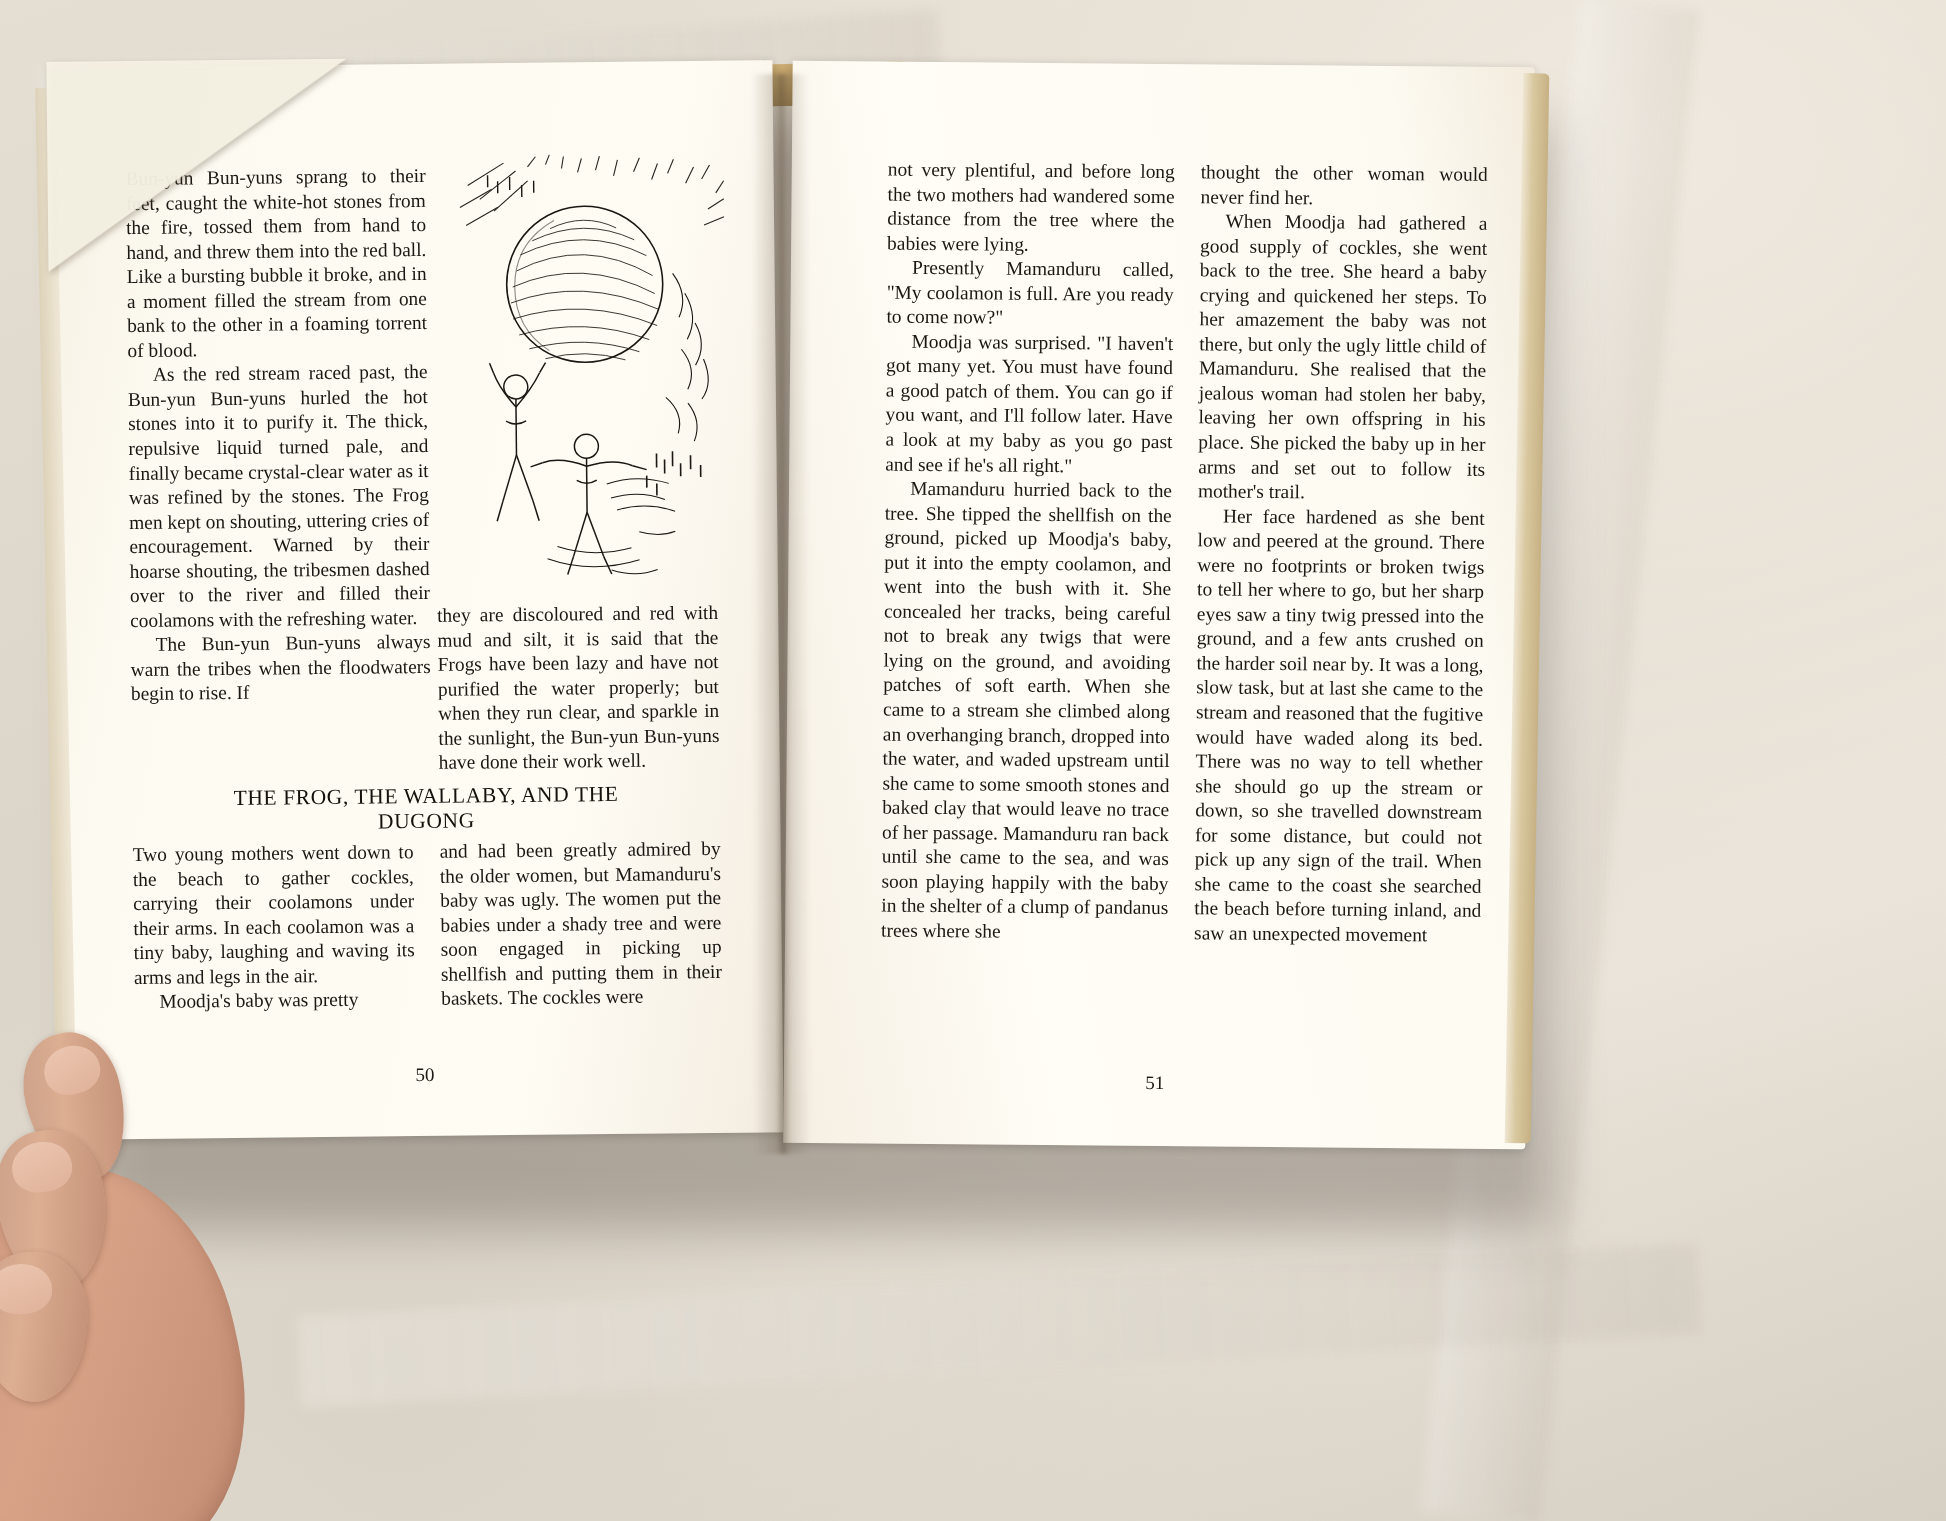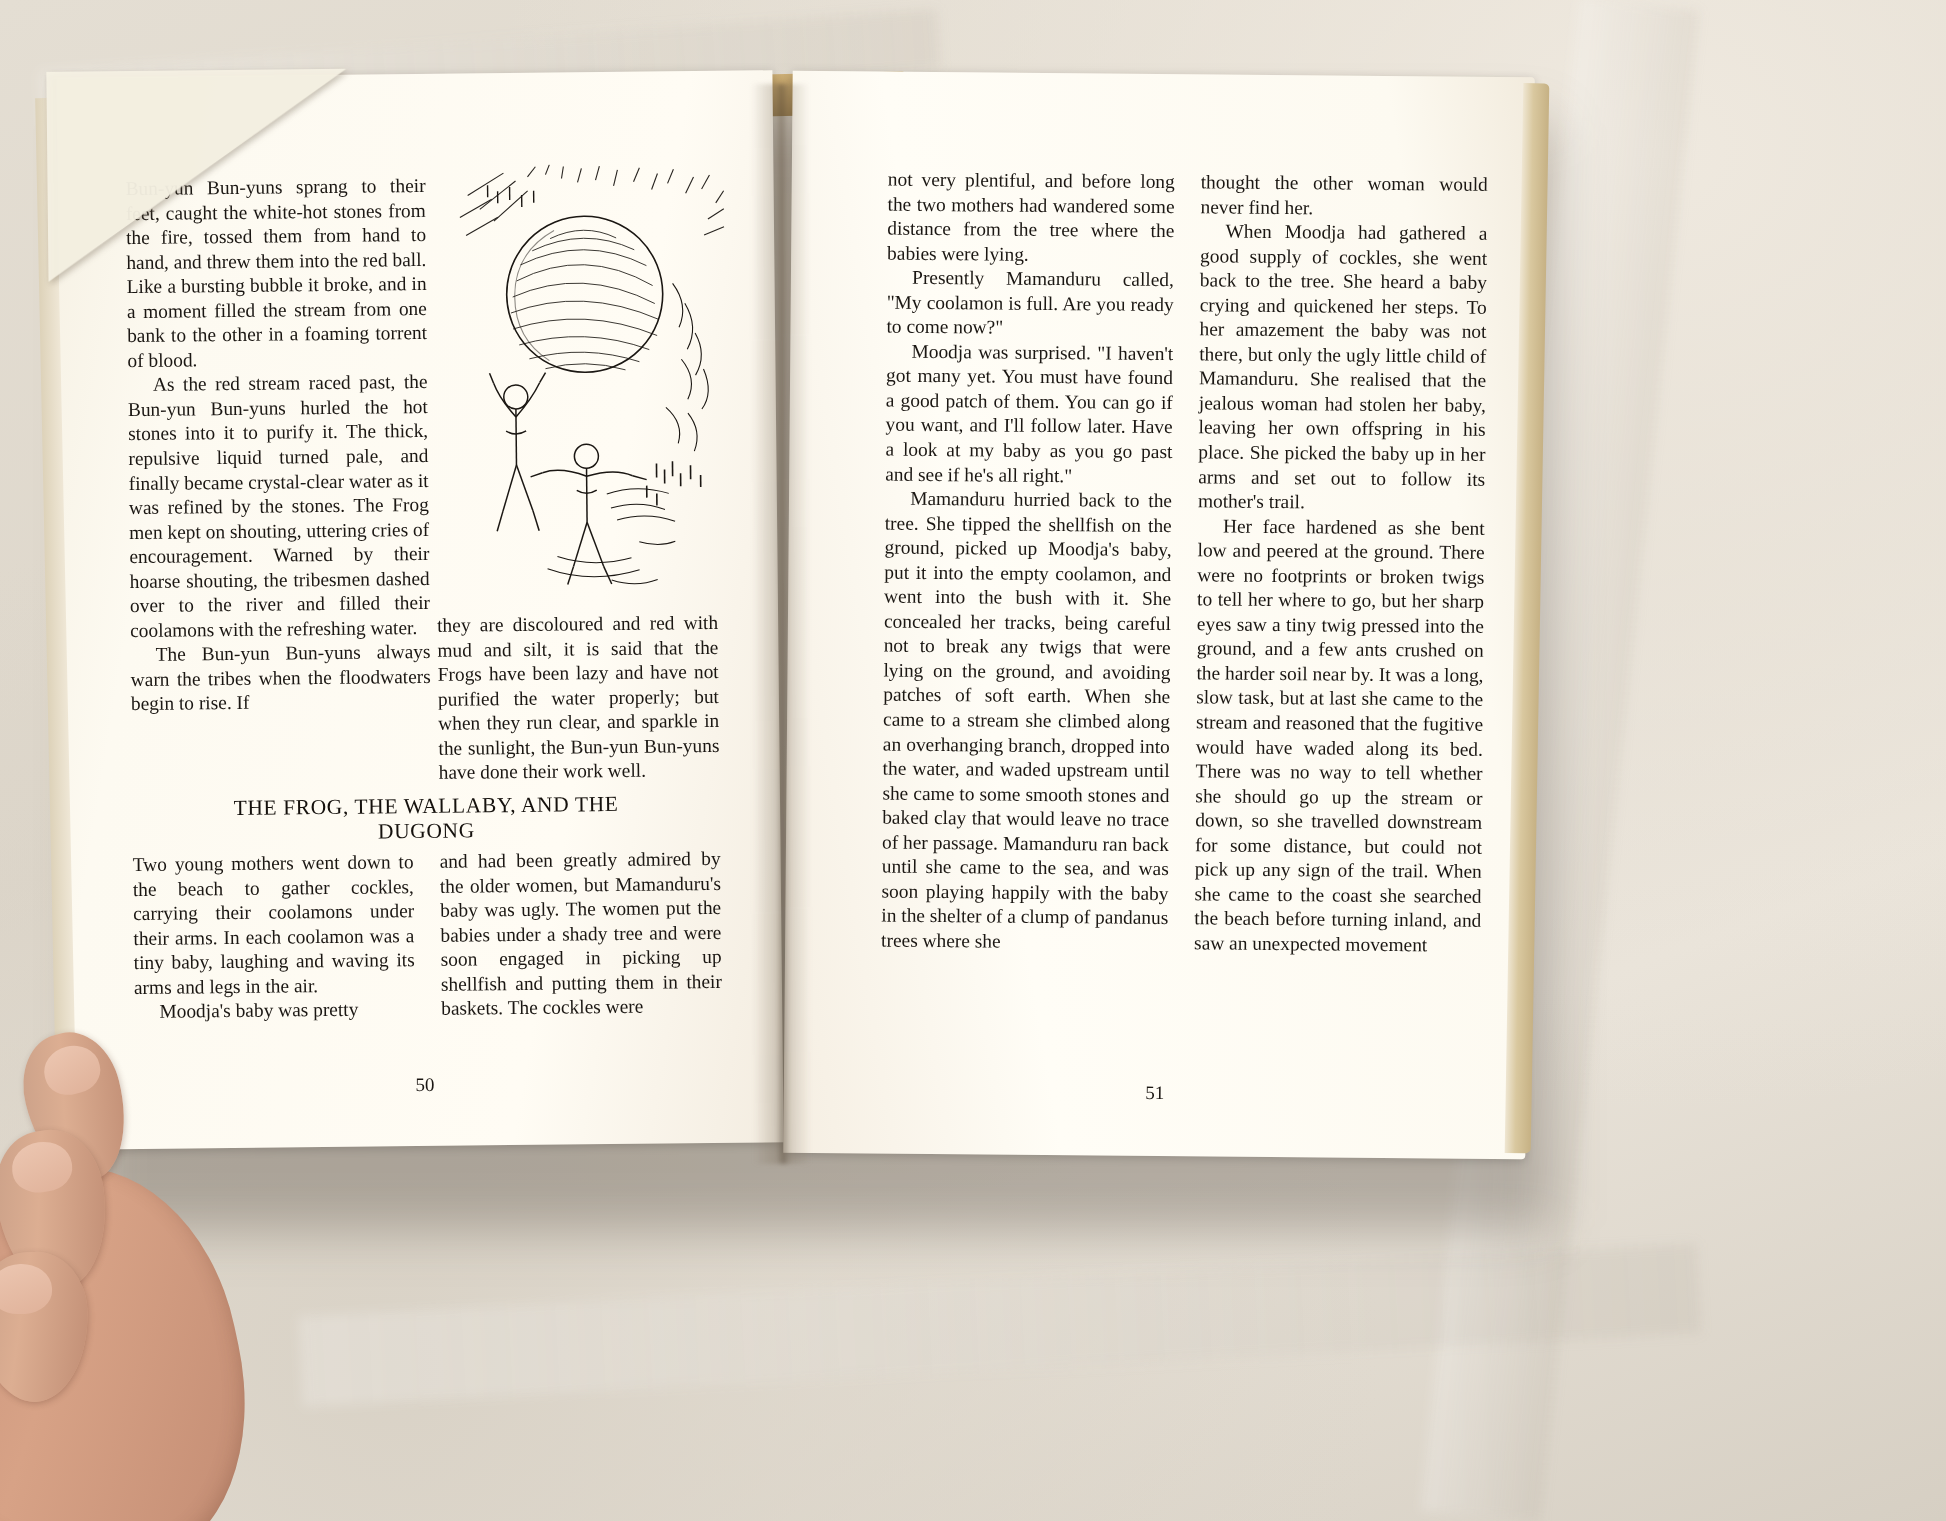--- a/index.html
+++ b/index.html
@@ -29,21 +29,21 @@
     position: absolute;
     background: linear-gradient(90deg, rgba(255,255,255,0.22), rgba(140,130,115,0.10));
     filter: blur(6px);
     pointer-events: none;
   }
 
   
   .book {
     position: absolute;
     left: 62px;
-    top: 74px;
+    top: 64px;
     width: 1466px;
     height: 1120px;
   }
   .book-shadow {
     position: absolute;
     left: 30px;
     top: 40px;
     width: 1460px;
     height: 1110px;
     background: rgba(60,50,40,0.30);

